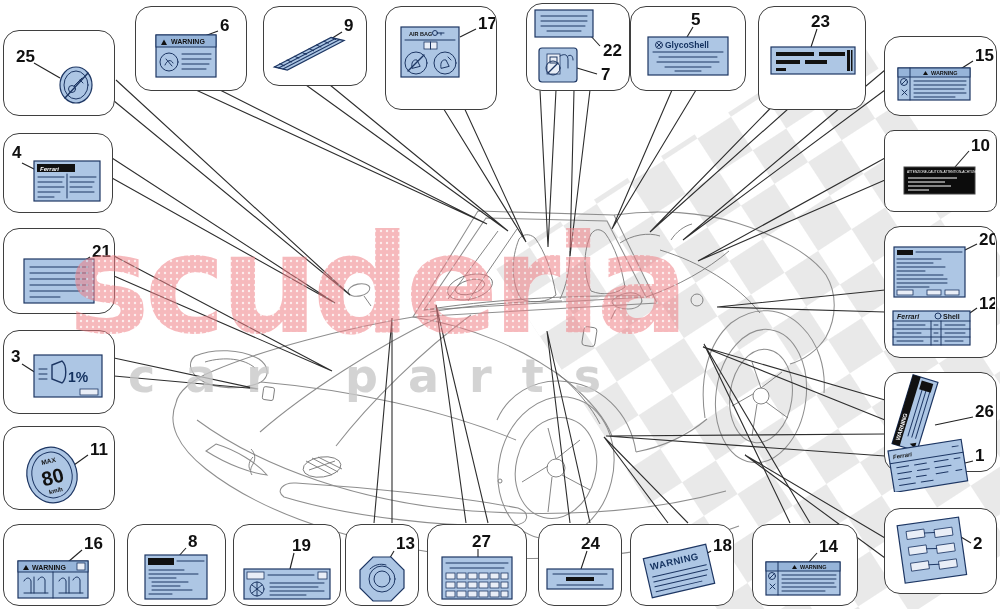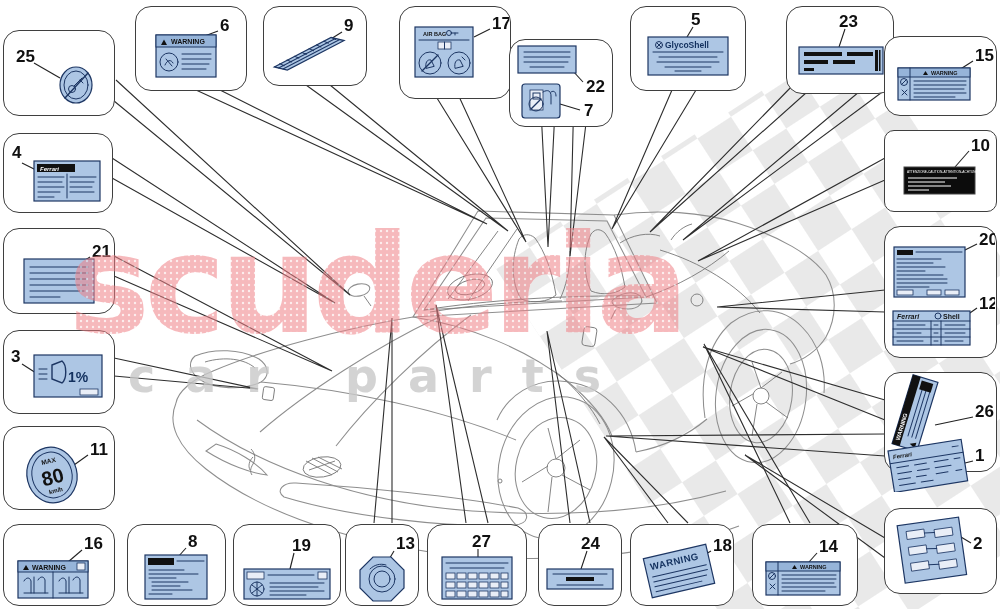--- a/index.html
+++ b/index.html
@@ -223,42 +223,42 @@
     <svg class="cv" width="101" height="77" viewBox="0 0 101 77">
       <line class="ld" x1="78" y1="25" x2="62" y2="35"></line>
       <g transform="rotate(-13 44 46)">
         <path class="lb" d="M8,52 L70,36 L82,42 L20,58 Z"></path>
         <path class="s2" d="M12,54 L74,38 M16,56 L78,40 M18,53 L14,50 M26,51 L22,48 M34,49 L30,46 M42,47 L38,44 M50,45 L46,42 M58,43 L54,40 M66,41 L62,38 M74,39 L70,36"></path>
       </g>
       <text class="num" x="80" y="24">9</text>
     </svg>
   </div>
 
-  <div class="callout" style="left:399px;top:6px;width:112px;height:93px;">
+  <div class="callout" style="left:385px;top:6px;width:112px;height:104px;">
     <svg class="cv" width="109" height="82" viewBox="0 0 109 82">
       <line class="ld" x1="90" y1="22" x2="74" y2="30"></line>
       <g>
         <rect class="lb" x="15" y="20" width="58" height="50"></rect>
         <text x="23" y="29" font-size="5.5" font-weight="bold" fill="#111">AIR BAG</text>
         <circle class="s2" cx="49" cy="26" r="2.5" fill="none"></circle>
         <path class="s2" d="M51,26 L58,26 M55,26 L55,28"></path>
         <line class="s2" x1="19" y1="33" x2="69" y2="33"></line>
         <rect class="cell" x="38" y="35" width="13" height="7"></rect>
         <line class="s2" x1="44.5" y1="35" x2="44.5" y2="42"></line>
         <circle class="s2" cx="30" cy="56" r="11" fill="none"></circle>
         <path class="s2" d="M26,61 C25,56 27,52 31,53 L34,59 Z"></path>
         <path class="s" d="M22,64 L38,48"></path>
         <circle class="s2" cx="59" cy="56" r="11" fill="none"></circle>
         <path class="s2" d="M55,61 C54,56 56,52 60,53 L63,59 Z M62,50 L65,53"></path>
       </g>
       <text class="num" x="92" y="22">17</text>
     </svg>
   </div>
 
-  <div class="callout" style="left:509px;top:3px;width:104px;height:88px;margin-top:36px;">
+  <div class="callout" style="left:526px;top:3px;width:104px;height:88px;">
     <svg class="cv" width="101" height="85" viewBox="0 0 101 85">
       <line class="ld" x1="62" y1="30" x2="73" y2="42"></line>
       <g>
         <rect class="lb" x="8" y="6" width="58" height="27"></rect>
         <path class="s2" d="M14,12 L60,12 M14,17 L60,17 M14,22 L58,22 M20,27 L54,27"></path>
       </g>
       <text class="num" x="76" y="52">22</text>
       <line class="ld" x1="50" y1="64" x2="70" y2="70"></line>
       <g>
         <rect class="lb" x="12" y="44" width="38" height="34" rx="3"></rect>
@@ -279,21 +279,21 @@
         <rect class="lb" x="17" y="30" width="80" height="38"></rect>
         <circle class="s2" cx="28" cy="38" r="3.5" fill="none"></circle>
         <path class="s2" d="M26,36 L30,40 M30,36 L26,40"></path>
         <text class="t" x="34" y="41" font-size="8.5">GlycoShell</text>
         <path class="s2" d="M22,45 L92,45 M28,50 L86,50 M26,55 L88,55 M34,60 L80,60 M44,64 L70,64"></path>
       </g>
       <text class="num" x="60" y="18">5</text>
     </svg>
   </div>
 
-  <div class="callout" style="left:758px;top:6px;width:108px;height:88px;margin-left:28px;">
+  <div class="callout" style="left:758px;top:6px;width:108px;height:104px;">
     <svg class="cv" width="105" height="77" viewBox="0 0 105 77">
       <line class="ld" x1="58" y1="22" x2="52" y2="40"></line>
       <g>
         <rect class="lb" x="12" y="40" width="84" height="27"></rect>
         <rect class="blk" x="17" y="45" width="38" height="4"></rect>
         <rect class="blk" x="60" y="45" width="26" height="4"></rect>
         <rect class="blk" x="17" y="53" width="24" height="4"></rect>
         <rect class="blk" x="46" y="53" width="22" height="4"></rect>
         <rect class="blk" x="17" y="61" width="10" height="3"></rect>
         <rect class="blk" x="88" y="43" width="3" height="21"></rect>

